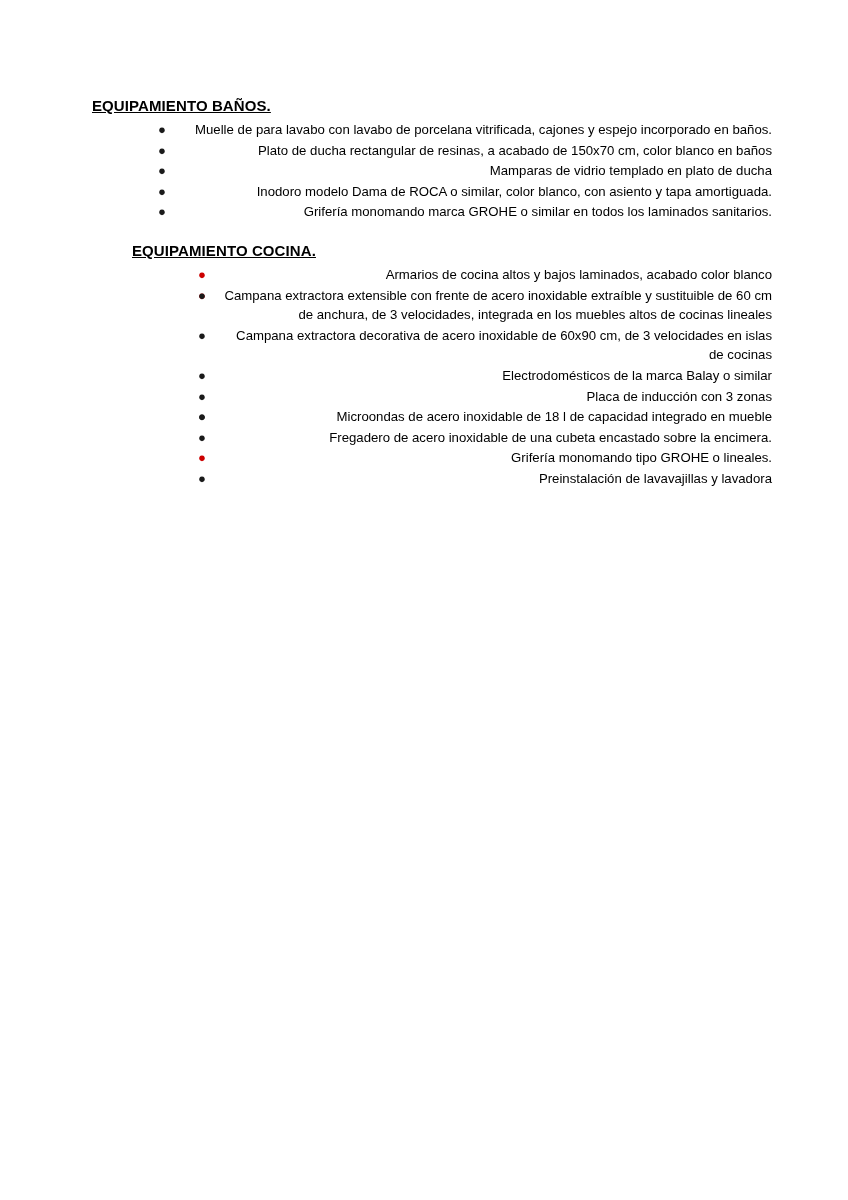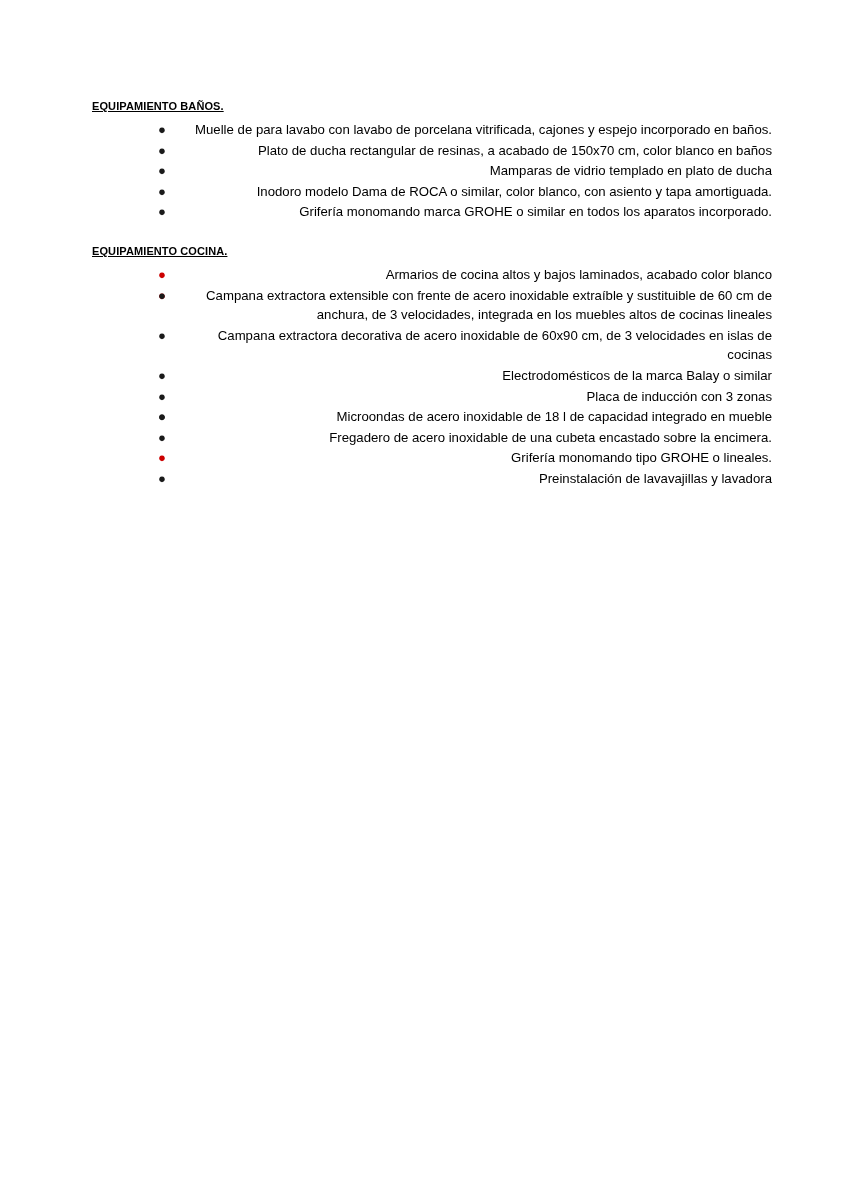--- a/index.html
+++ b/index.html
@@ -26,29 +26,30 @@
   .content {
     position: absolute;
     left: 92px;
     top: 98px;
     width: 680px;
   }
   .section {
     margin-bottom: 0;
   }
   .section-heading {
-    font-size: 11px;
+    font-size: 15px;
     font-weight: bold;
     text-decoration: underline;
     letter-spacing: 0.1px;
     margin: 0 0 6px 0;
     line-height: 16px;
   }
   .section + .section {
     margin-top: 21px;
+    margin-left: 40px;
   }
   ul.bullets {
     list-style: none;
     margin: 0;
     padding: 0;
   }
   ul.bullets li {
     position: relative;
     padding-left: 86px;
     font-size: 13.2px;
@@ -90,21 +91,21 @@
         <li>
           <span class="bullet dark">●</span>
           <span class="li-text">Mamparas de vidrio templado en plato de ducha</span>
         </li>
         <li>
           <span class="bullet dark">●</span>
           <span class="li-text">Inodoro modelo Dama de ROCA o similar, color blanco, con asiento y tapa amortiguada.</span>
         </li>
         <li>
           <span class="bullet dark">●</span>
-          <span class="li-text">Grifería monomando marca GROHE o similar en todos los aparatos incorporado.</span>
+          <span class="li-text">Grifería monomando marca GROHE o similar en todos los laminados sanitarios.</span>
         </li>
       </ul>
     </div>
 
     <div class="section">
       <h2 class="section-heading">EQUIPAMIENTO COCINA.</h2>
       <ul class="bullets">
         <li>
           <span class="bullet red">●</span>
           <span class="li-text">Armarios de cocina altos y bajos laminados, acabado color blanco</span>

